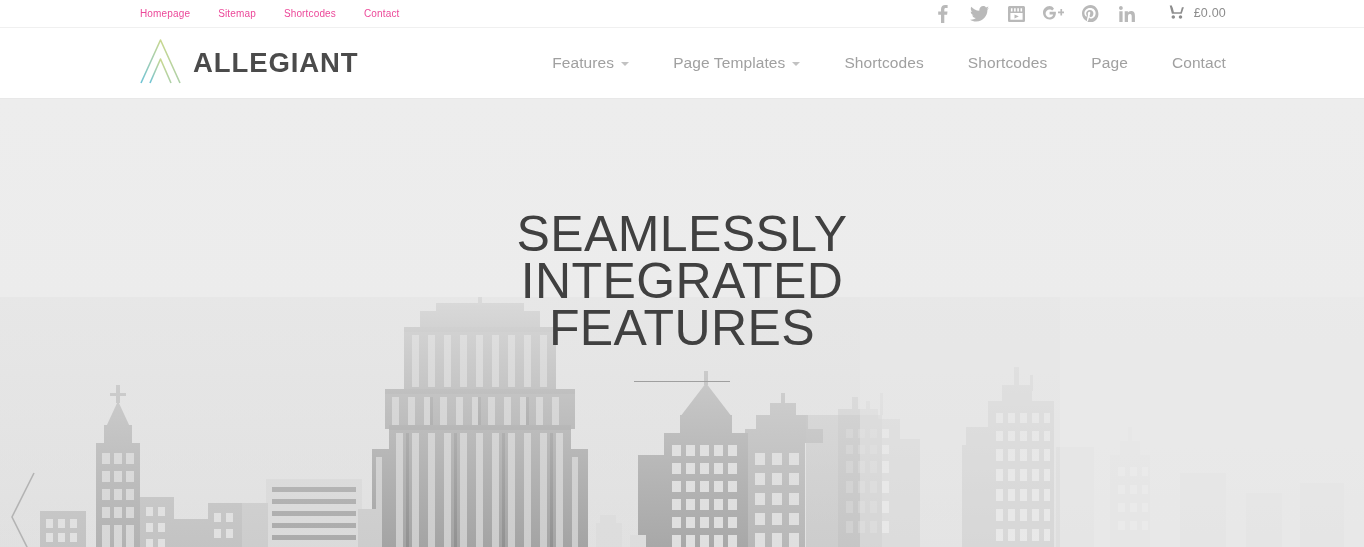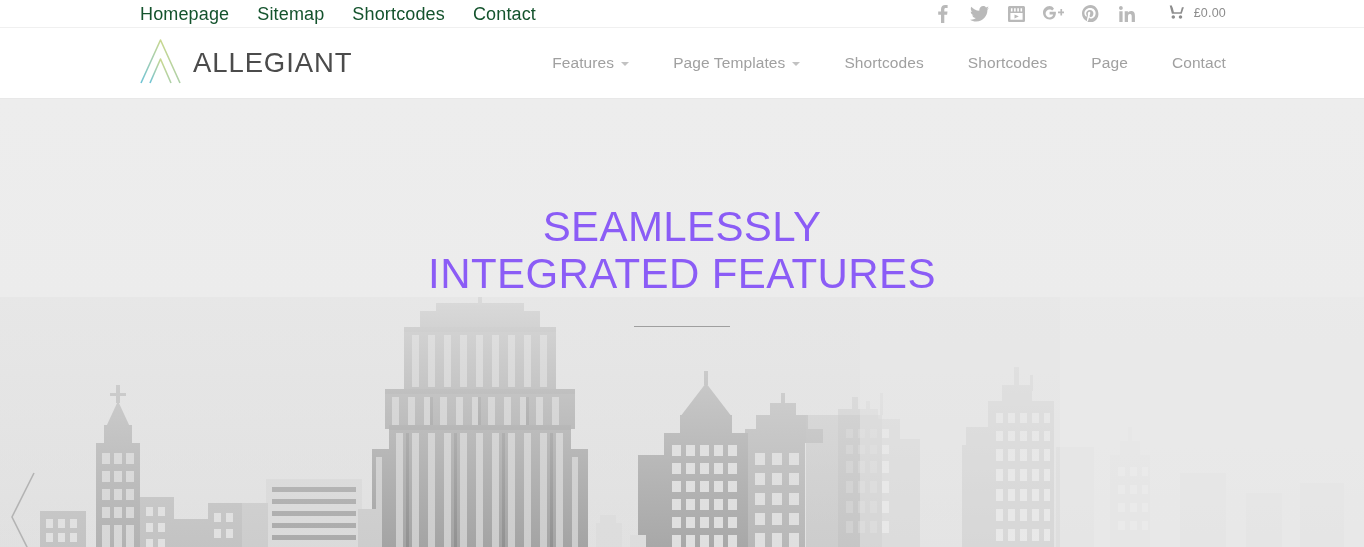--- a/index.html
+++ b/index.html
@@ -39,22 +39,22 @@
     height: 100%;
   }
   .topbar-links {
     display: flex;
     align-items: center;
     gap: 28px;
     list-style: none;
     padding-left: 2px;
   }
   .topbar-link {
-    font-size: 18px;
-    color: #14532d;
+    font-size: 10px;
+    color: #ec4899;
     text-decoration: none;
     letter-spacing: 0.15px;
     white-space: nowrap;
     line-height: 28px;
   }
 
   .topbar-right {
     display: flex;
     align-items: center;
     gap: 4px;
@@ -108,21 +108,21 @@
   .brand {
     display: flex;
     align-items: center;
     gap: 11px;
     text-decoration: none;
     padding-left: 1px;
   }
   .brand-mark { display: block; }
   .brand-name {
     font-size: 27.5px;
-    font-weight: normal;
+    font-weight: bold;
     color: #4b4b4b;
     letter-spacing: 0.9px;
     line-height: 1;
     font-family: "Liberation Sans", sans-serif;
   }
 
   .mainnav {
     display: flex;
     align-items: center;
     list-style: none;
@@ -173,27 +173,27 @@
     padding-top: 96px;
   }
   .hero-sub {
     font-size: 16.5px;
     color: #5d5d5d;
     letter-spacing: 0.55px;
     line-height: 1;
     margin-bottom: 32px;
   }
   .hero-title {
-    font-size: 42px;
-    color: #8b5cf6;
+    font-size: 50px;
+    color: #404040;
     letter-spacing: 0.4px;
     line-height: 47px;
     font-weight: normal;
     max-width: 520px;
-    margin: 8px auto;
+    margin: 16px auto;
   }
   .hero-divider {
     width: 96px;
     height: 1px;
     background: #9f9f9f;
     margin: 29px auto 0;
   }
 
   
   .slider-arrow {

